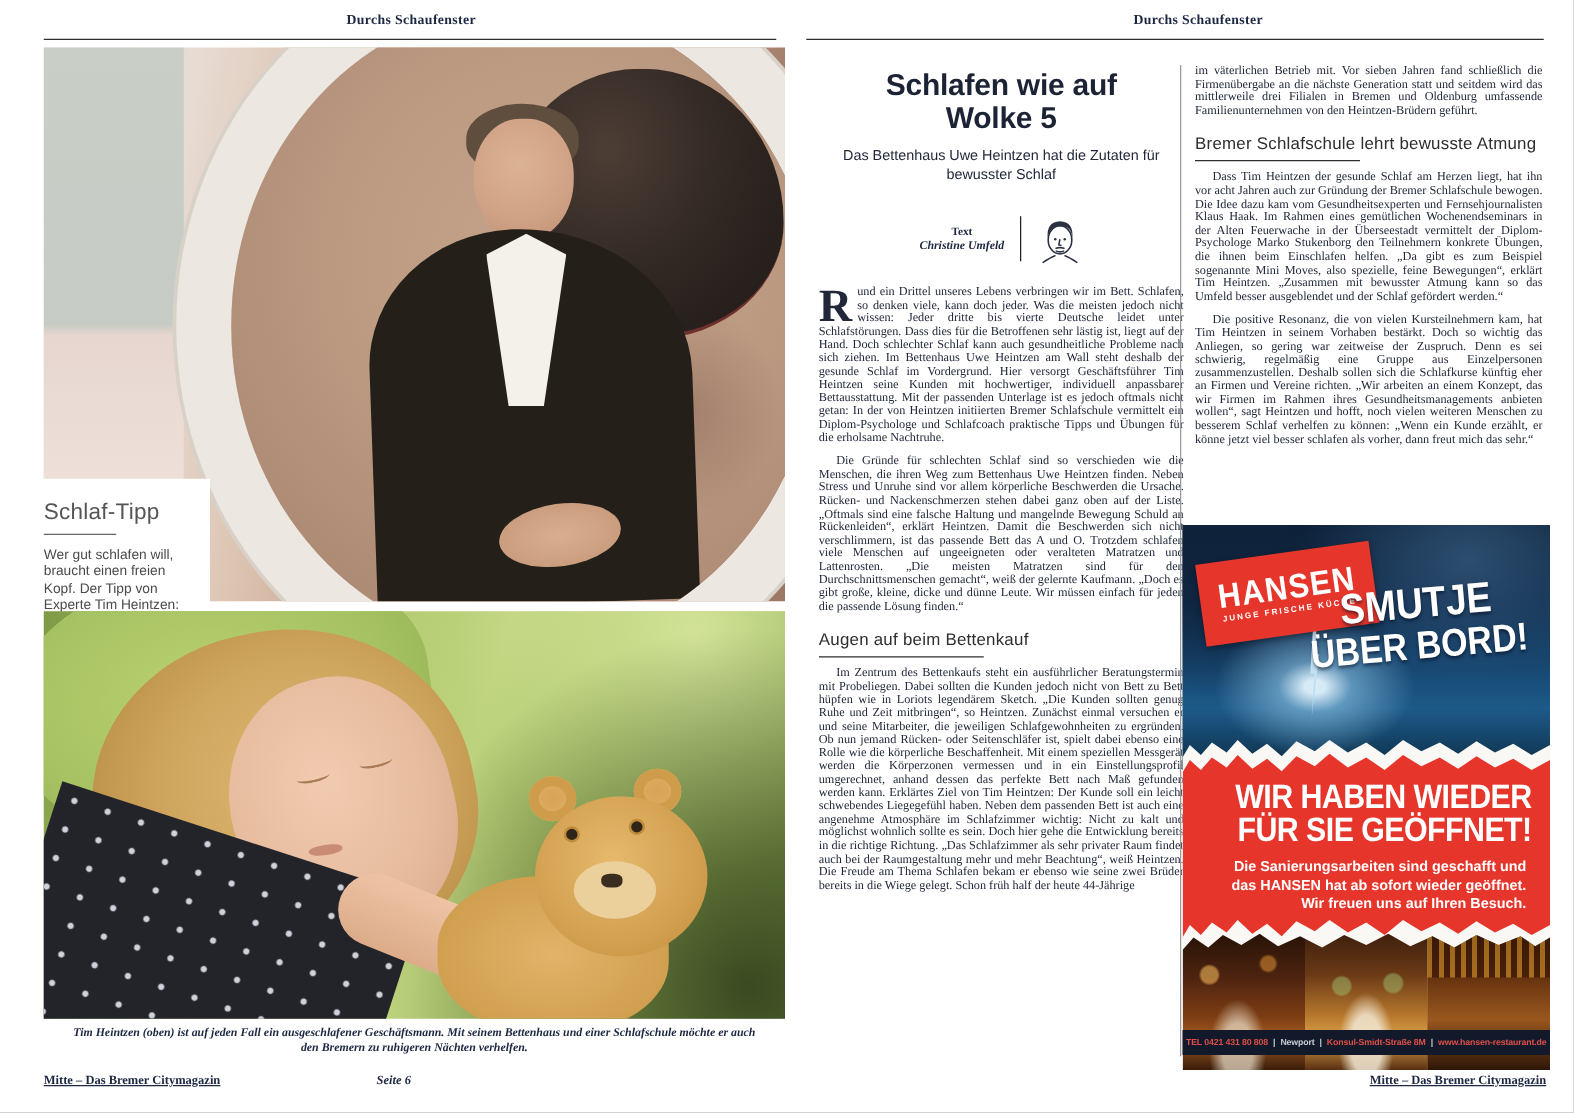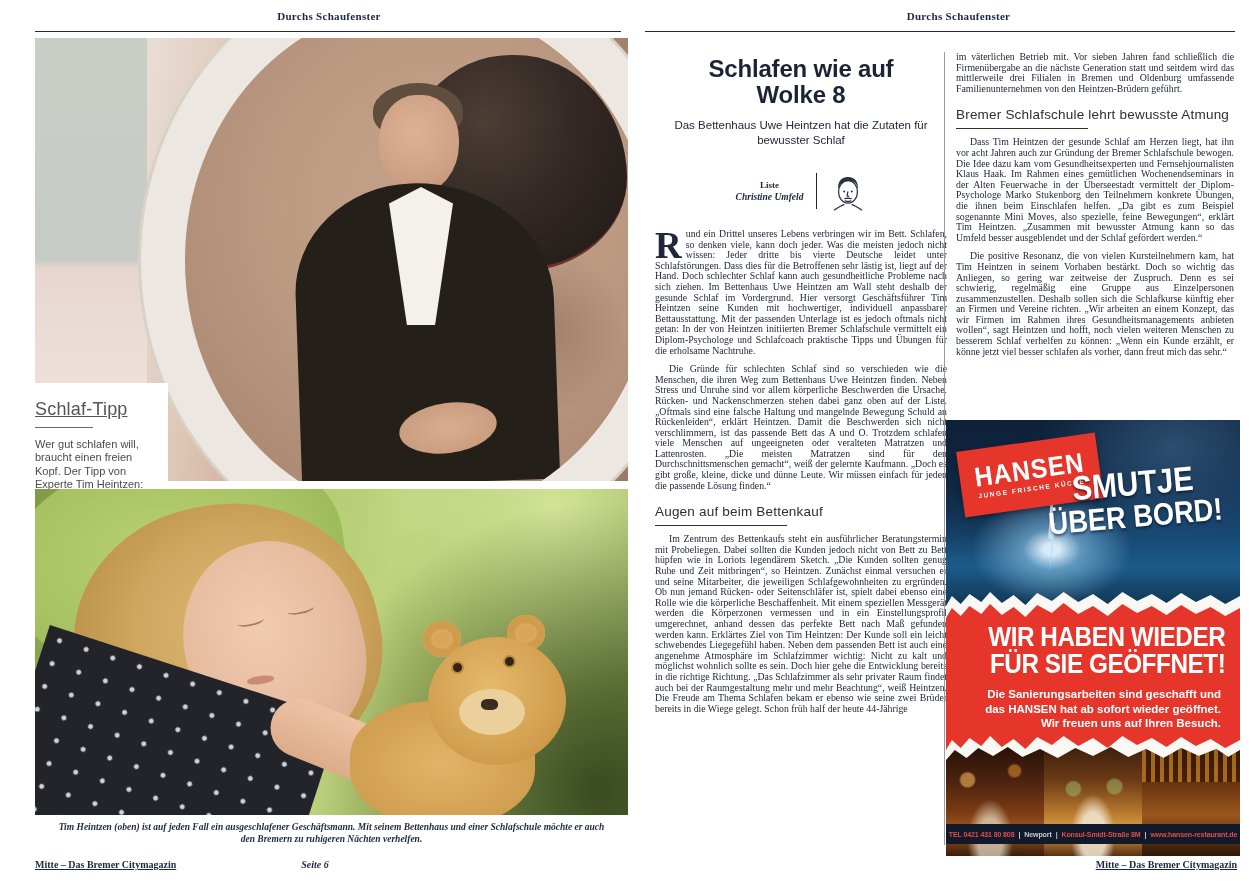--- a/index.html
+++ b/index.html
@@ -68,21 +68,21 @@
     box-shadow:inset 0 0 0 8px #cf9c4c, inset 0 0 14px #e9c88c; }
   .ps-teddy-eye { position:absolute; width:13px; height:13px; border-radius:50%; background:#2e2418; border:2px solid #c08a3a; }
   .ps-muzzle { position:absolute; left:424px; top:200px; width:66px; height:46px; border-radius:50%; background:#ecd09b; }
   .ps-nose { position:absolute; left:446px; top:210px; width:17px; height:11px; border-radius:40%; background:#3a2d20; }
   .ps-fabric { position:absolute; left:-25px; top:178px; width:305px; height:210px; transform:rotate(18deg);
     background-color:#23232a;
     background-image:radial-gradient(circle,#cfd2da 0 2px,transparent 3px); background-size:28px 24px; }
 
   
   .tipp { position:absolute; left:20px; top:383px; width:148px; height:316px; background:#fff; padding:16px 8px 0 15px; }
-  .tipp h3 { font:400 18px/20px "Liberation Sans","DejaVu Sans",sans-serif; color:#555; letter-spacing:.2px;text-decoration:underline; }
+  .tipp h3 { font:400 18px/20px "Liberation Sans","DejaVu Sans",sans-serif; color:#555; letter-spacing:.2px; }
   .tipp-rule { width:58px; height:1px; background:#666; margin:8px 0 10px; }
   .tipp p { font:400 11px/13.3px "Liberation Sans","DejaVu Sans",sans-serif; color:#4a4a4a; }
 
   .caption { position:absolute; left:35px; top:822px; width:593px; text-align:center;
     font:bold italic 9.5px/11.5px "Liberation Serif",serif; color:#1c2742; padding:0 18px; }
 
   
   .col1 { position:absolute; left:25px; top:50px; width:292px; height:800px; overflow:hidden; }
   .col2 { position:absolute; left:326px; top:50px; width:278px; height:370px; overflow:hidden; }
   .col-divider { position:absolute; left:314px; top:52px; width:1px; height:793px; background:#9a9a9a; }
@@ -211,26 +211,26 @@
 
     <div class="foot-mag">Mitte – Das Bremer Citymagazin</div>
     <div class="foot-page">Seite 6</div>
   </section>
 
   <section class="page page-right">
     <div class="running-head">Durchs Schaufenster</div>
     <div class="head-rule"></div>
 
     <div class="col1">
-      <h1 class="art-title">Schlafen wie auf Wolke 8</h1>
+      <h1 class="art-title">Schlafen wie auf Wolke 5</h1>
       <div class="art-subtitle">Das Bettenhaus Uwe Heintzen hat die Zutaten für bewusster Schlaf</div>
 
       <div class="byline">
         <div class="byline-text">
-          <span class="byline-label">Liste</span>
+          <span class="byline-label">Text</span>
           <span class="byline-author">Christine Umfeld</span>
         </div>
         <div class="byline-bar"></div>
         <svg class="portrait-svg" viewBox="0 0 40 44">
           <g fill="none" stroke="#2a3142" stroke-width="1.4" stroke-linecap="round">
             <ellipse cx="20" cy="23" rx="10.5" ry="12.5"></ellipse>
             <path d="M9 21 Q8 7 20 6.5 Q32 7 31 21 Q30 12 24 11 Q13 10 11 16 Q9.5 18 9 21 Z" fill="#2a3142" stroke="none"></path>
             <circle cx="15.8" cy="22.5" r="1.1" fill="#2a3142" stroke="none"></circle>
             <circle cx="24.2" cy="22.5" r="1.1" fill="#2a3142" stroke="none"></circle>
             <path d="M19.8 23 L19 27.5 L20.8 27.8"></path>

